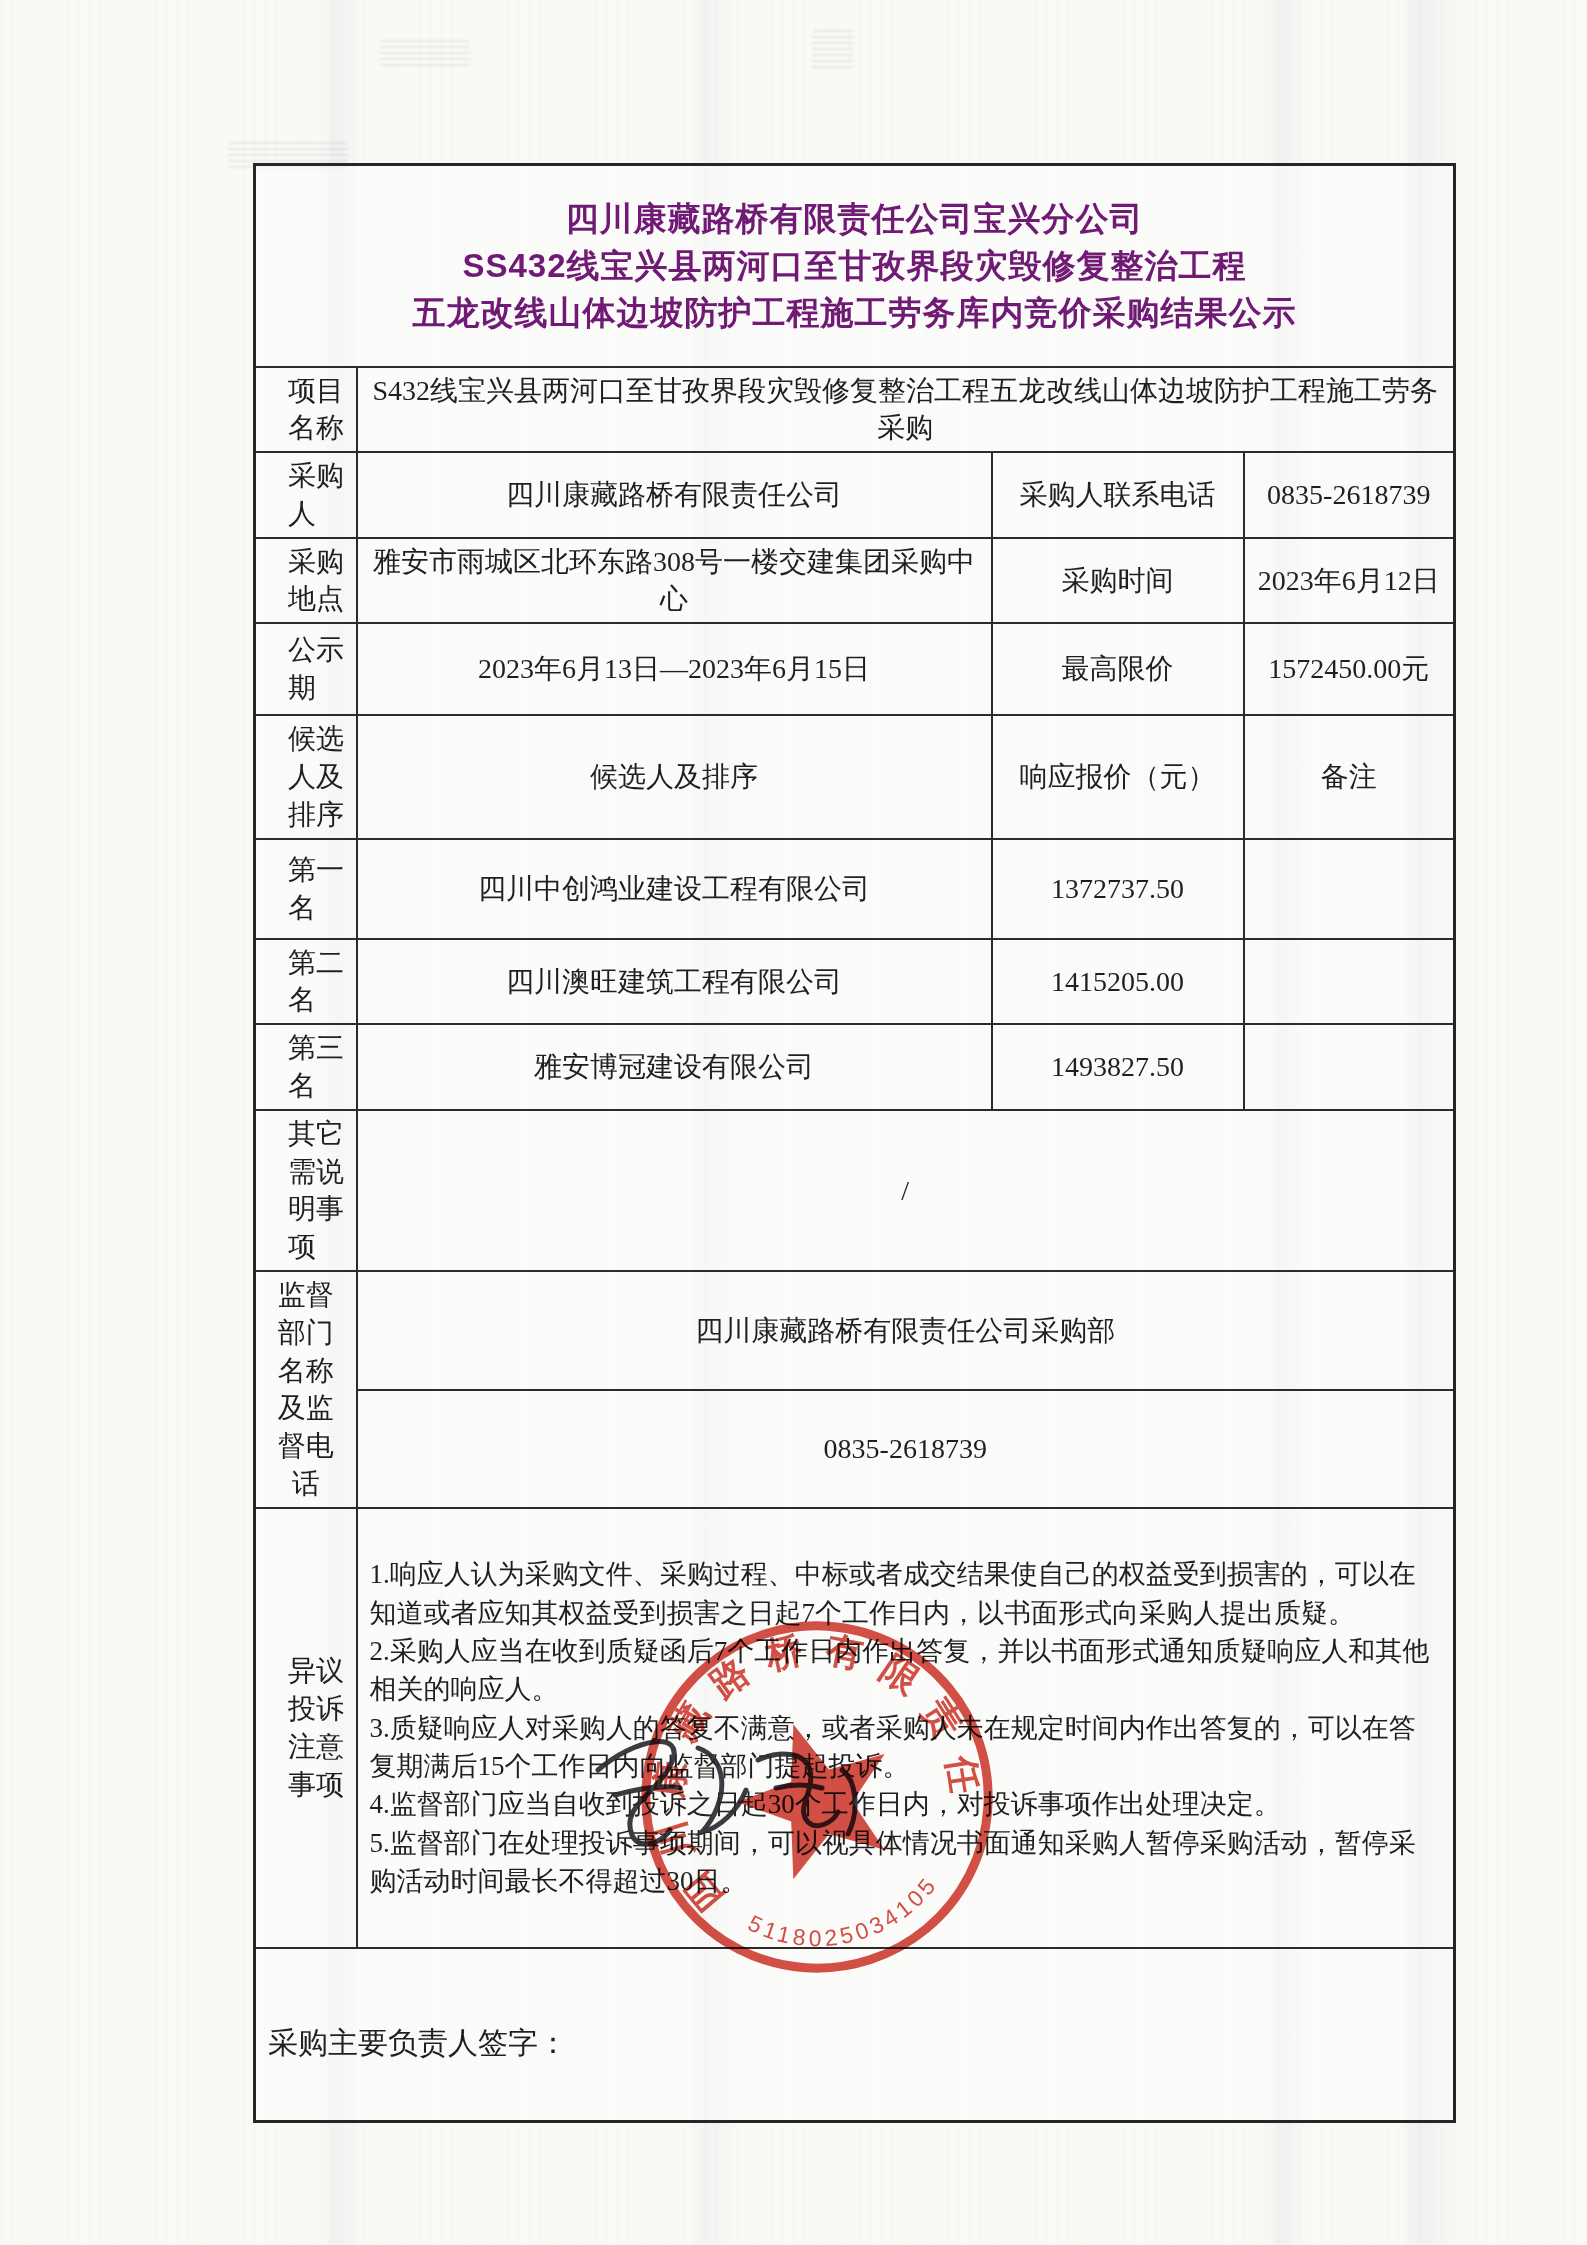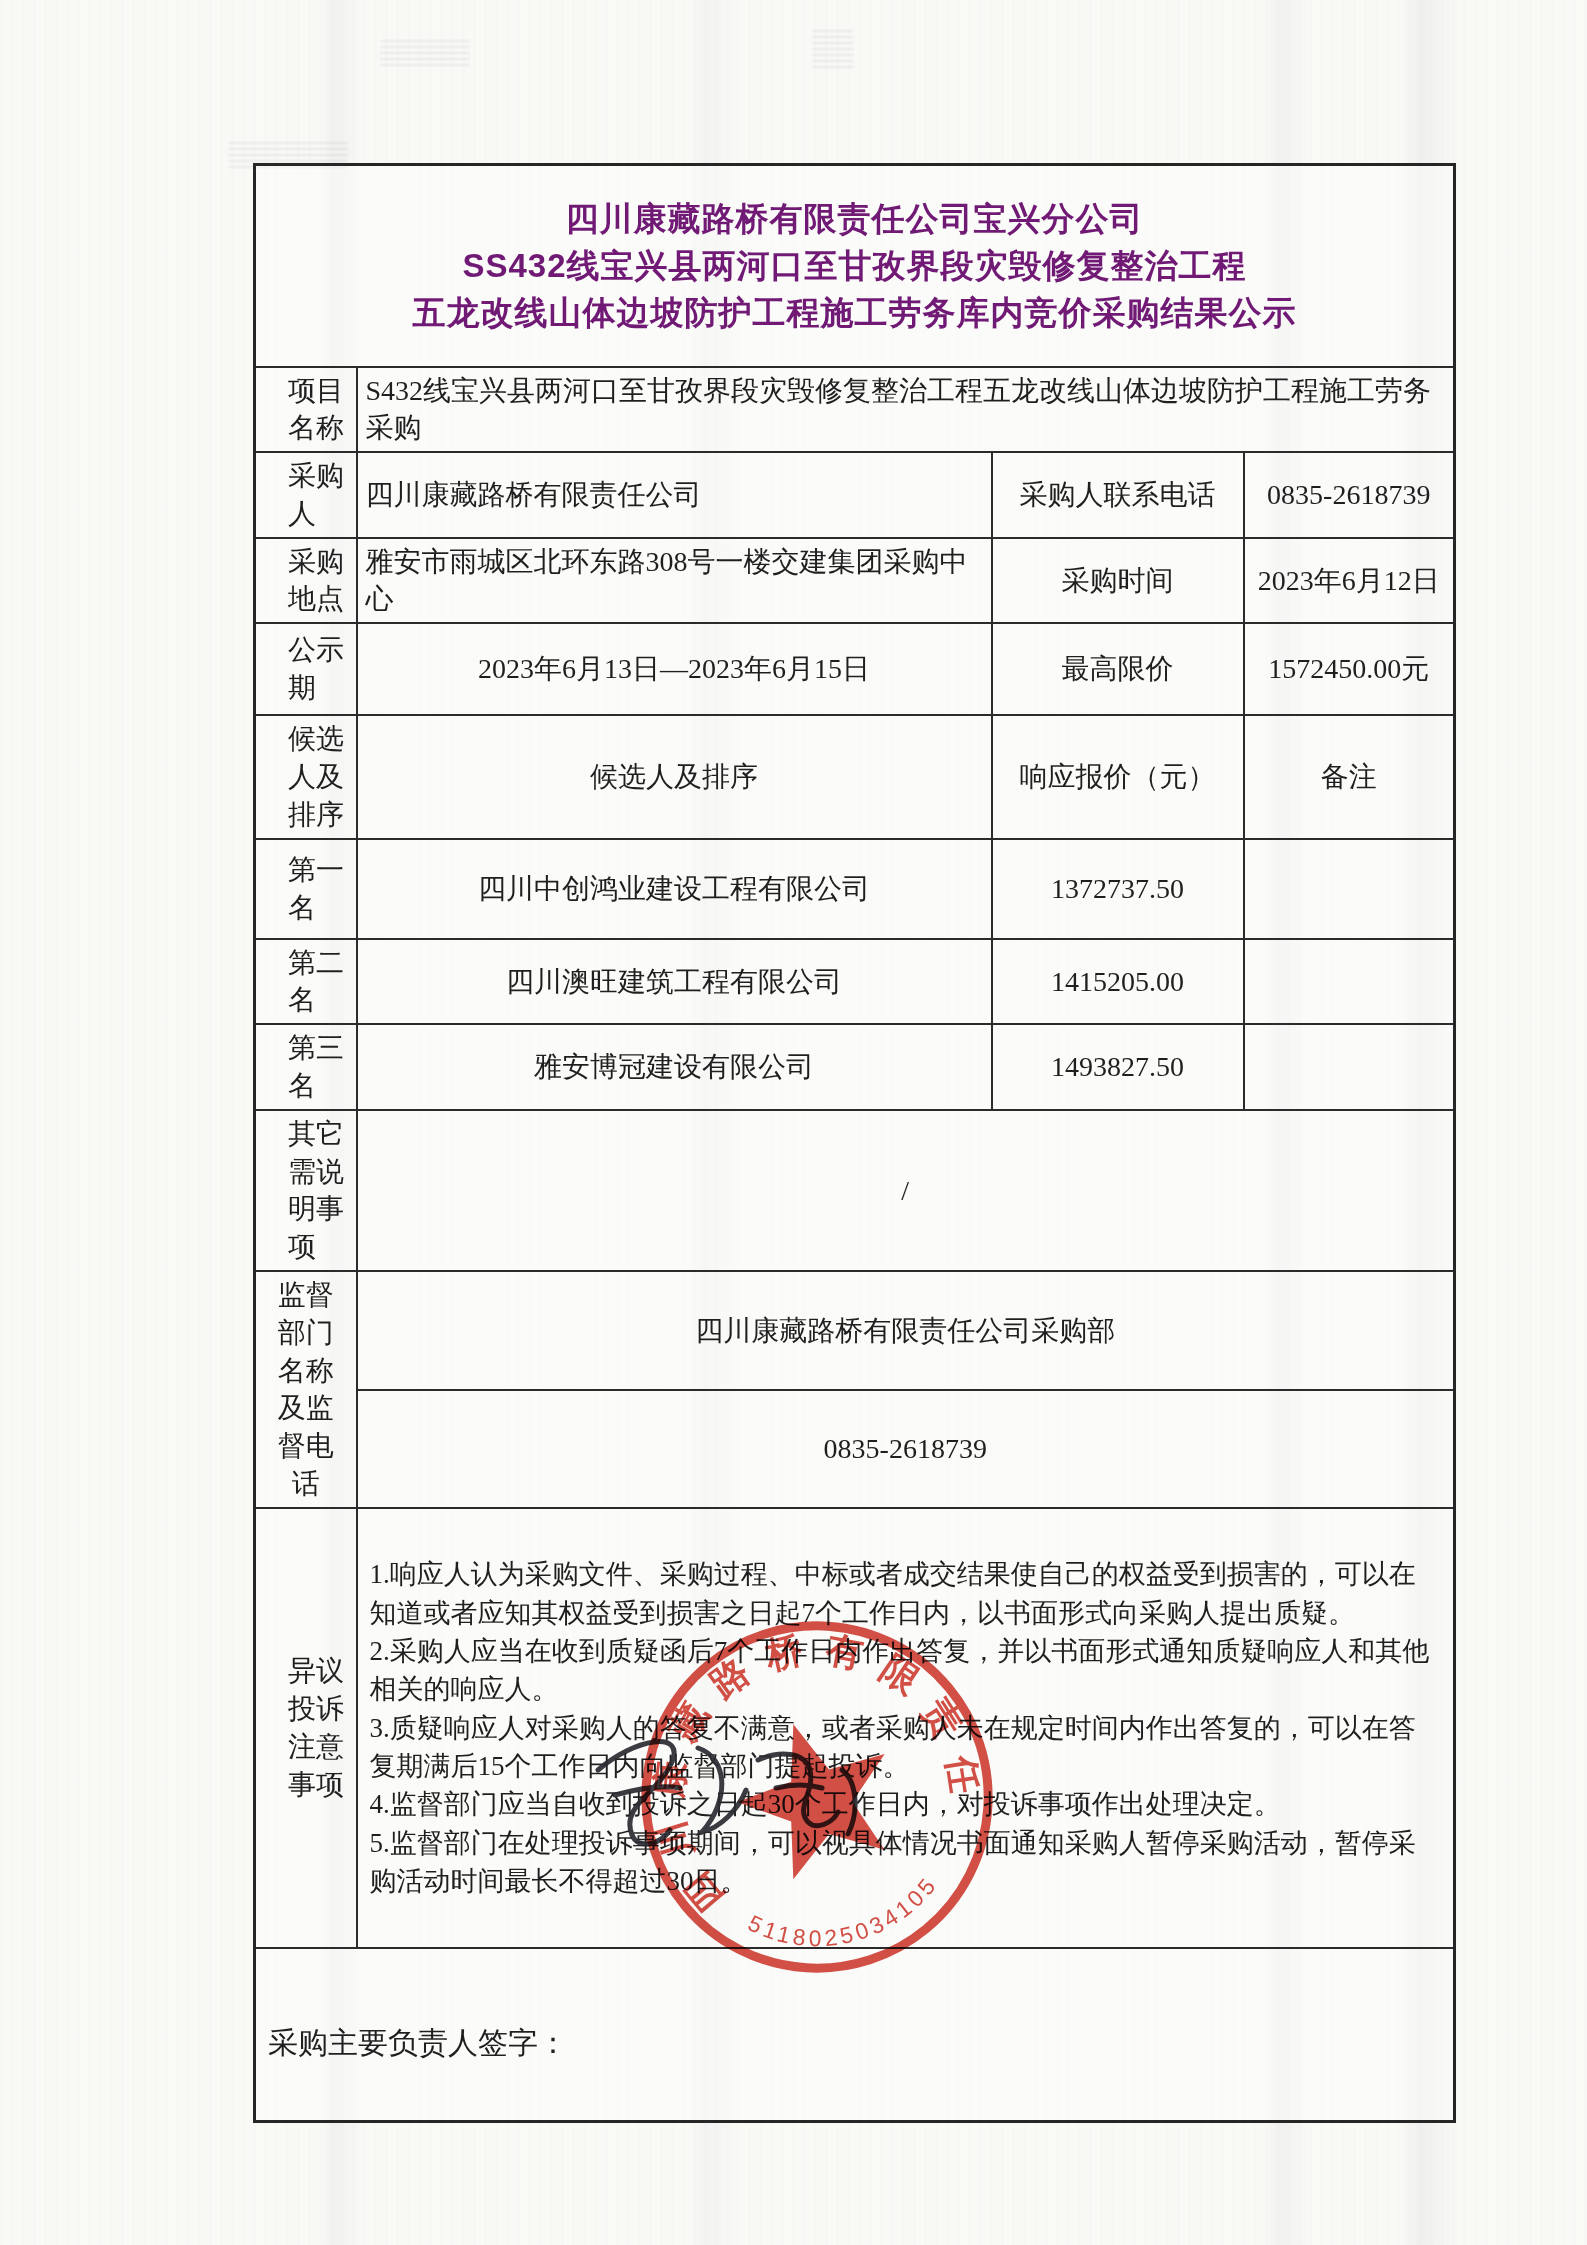--- a/index.html
+++ b/index.html
@@ -47,21 +47,21 @@
   .title-line {
     font-family:"Liberation Sans", sans-serif;
     font-weight:bold;
     font-size:33px;
     line-height:47px;
     color:#701a75;
     letter-spacing:1px;
   }
   .lbl { text-align:left;padding-left:32px; }
   .lbl-center { text-align:center; padding:4px 16px; }
-  .val-left { text-align:left; }
+  .val-left { text-align:center; }
   .val-center { text-align:center; }
   .objection-cell { padding:14px 14px 14px 12px; }
   .objection-cell p {
     margin:0; font-size:27px; line-height:1.42; text-align:left;
   }
   .sign-cell { position:relative; padding-left:12px; font-size:30px; }
   .sign-label { display:inline-block;margin-top:17px; }
   
   .stamp {
     position:absolute; left:618px; top:1598px;

